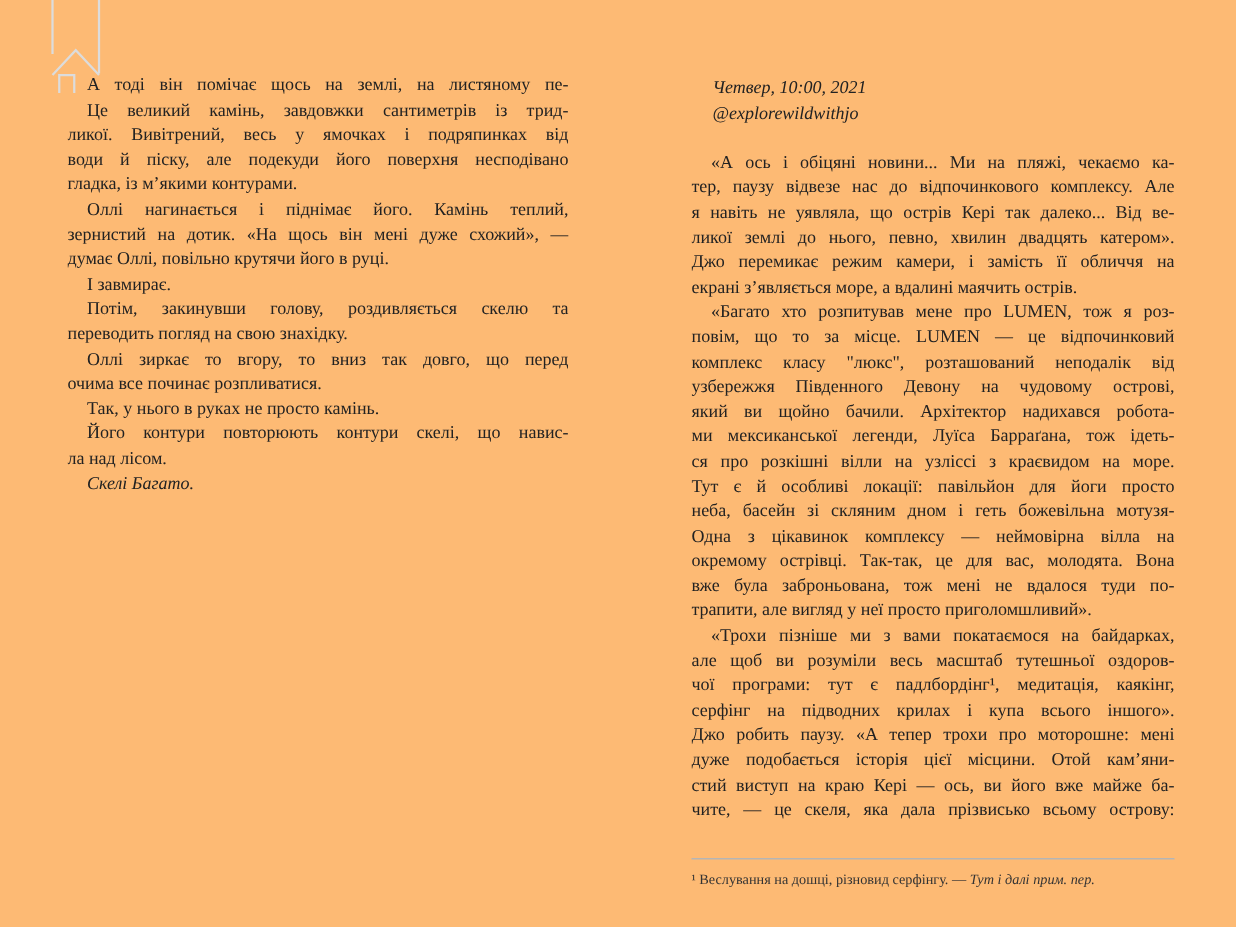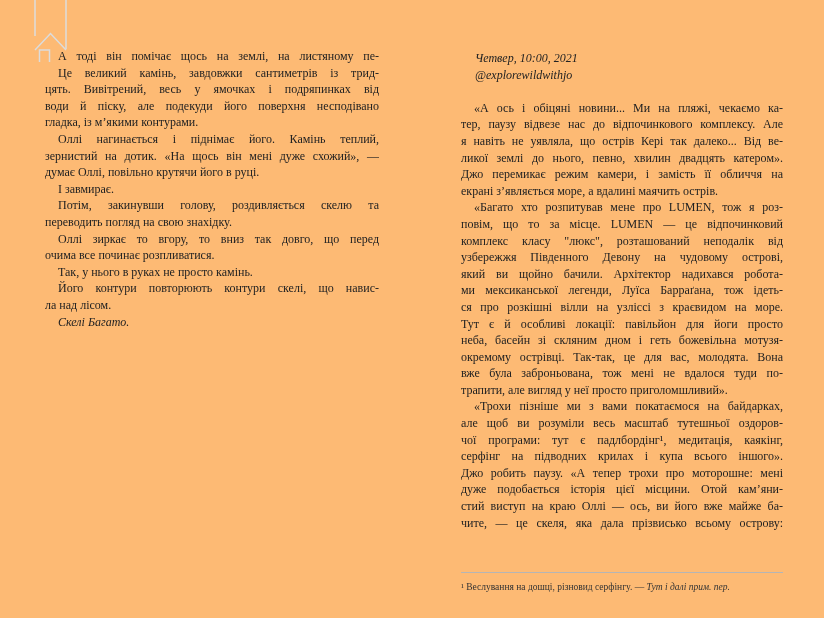--- a/index.html
+++ b/index.html
@@ -44,21 +44,21 @@
     <path d="M2,50 L17.5,33.5 L33,50"></path>
     <path d="M6.5,62 V50 H16.5 V62"></path>
   </svg>
 
   <div class="page-text" id="left-text">
       <div class="para">
         <div class="line first">А тоді він помічає щось на землі, на листяному пе-</div>
       </div>
       <div class="para">
         <div class="line first">Це великий камінь, завдовжки сантиметрів із трид-</div>
-        <div class="line">цять. Вивітрений, весь у ямочках і подряпинках від</div>
+        <div class="line">ликої. Вивітрений, весь у ямочках і подряпинках від</div>
         <div class="line">води й піску, але подекуди його поверхня несподівано</div>
         <div class="line last">гладка, із м’якими контурами.</div>
       </div>
       <div class="para">
         <div class="line first">Оллі нагинається і піднімає його. Камінь теплий,</div>
         <div class="line">зернистий на дотик. «На щось він мені дуже схожий», —</div>
         <div class="line last">думає Оллі, повільно крутячи його в руці.</div>
       </div>
       <div class="para">
         <div class="line first last">І завмирає.</div>
@@ -100,32 +100,33 @@
         <div class="para">
           <div class="line first">«Багато хто розпитував мене про LUMEN, тож я роз-</div>
           <div class="line">повім, що то за місце. LUMEN — це відпочинковий</div>
           <div class="line">комплекс класу "люкс", розташований неподалік від</div>
           <div class="line">узбережжя Південного Девону на чудовому острові,</div>
           <div class="line">який ви щойно бачили. Архітектор надихався робота-</div>
           <div class="line">ми мексиканської легенди, Луїса Барраґана, тож ідеть-</div>
           <div class="line">ся про розкішні вілли на узліссі з краєвидом на море.</div>
           <div class="line">Тут є й особливі локації: павільйон для йоги просто</div>
           <div class="line">неба, басейн зі скляним дном і геть божевільна мотузя-</div>
+          <div class="line">Одна з цікавинок комплексу — неймовірна вілла на</div>
           <div class="line">окремому острівці. Так-так, це для вас, молодята. Вона</div>
           <div class="line">вже була заброньована, тож мені не вдалося туди по-</div>
           <div class="line last">трапити, але вигляд у неї просто приголомшливий».</div>
         </div>
         <div class="para">
           <div class="line first">«Трохи пізніше ми з вами покатаємося на байдарках,</div>
           <div class="line">але щоб ви розуміли весь масштаб тутешньої оздоров-</div>
           <div class="line">чої програми: тут є падлбордінг¹, медитація, каякінг,</div>
           <div class="line">серфінг на підводних крилах і купа всього іншого».</div>
           <div class="line">Джо робить паузу. «А тепер трохи про моторошне: мені</div>
           <div class="line">дуже подобається історія цієї місцини. Отой кам’яни-</div>
-          <div class="line">стий виступ на краю Оллі — ось, ви його вже майже ба-</div>
+          <div class="line">стий виступ на краю Кері — ось, ви його вже майже ба-</div>
           <div class="line">чите, — це скеля, яка дала прізвисько всьому острову:</div>
         </div>
       </div>
   </div>
 
   <hr class="footnote-rule">
 
   <div class="footnote"><span>¹ Веслування на дошці, різновид серфінгу. — </span><span class="it">Тут і далі прим. пер.</span></div>
 
 </div>

